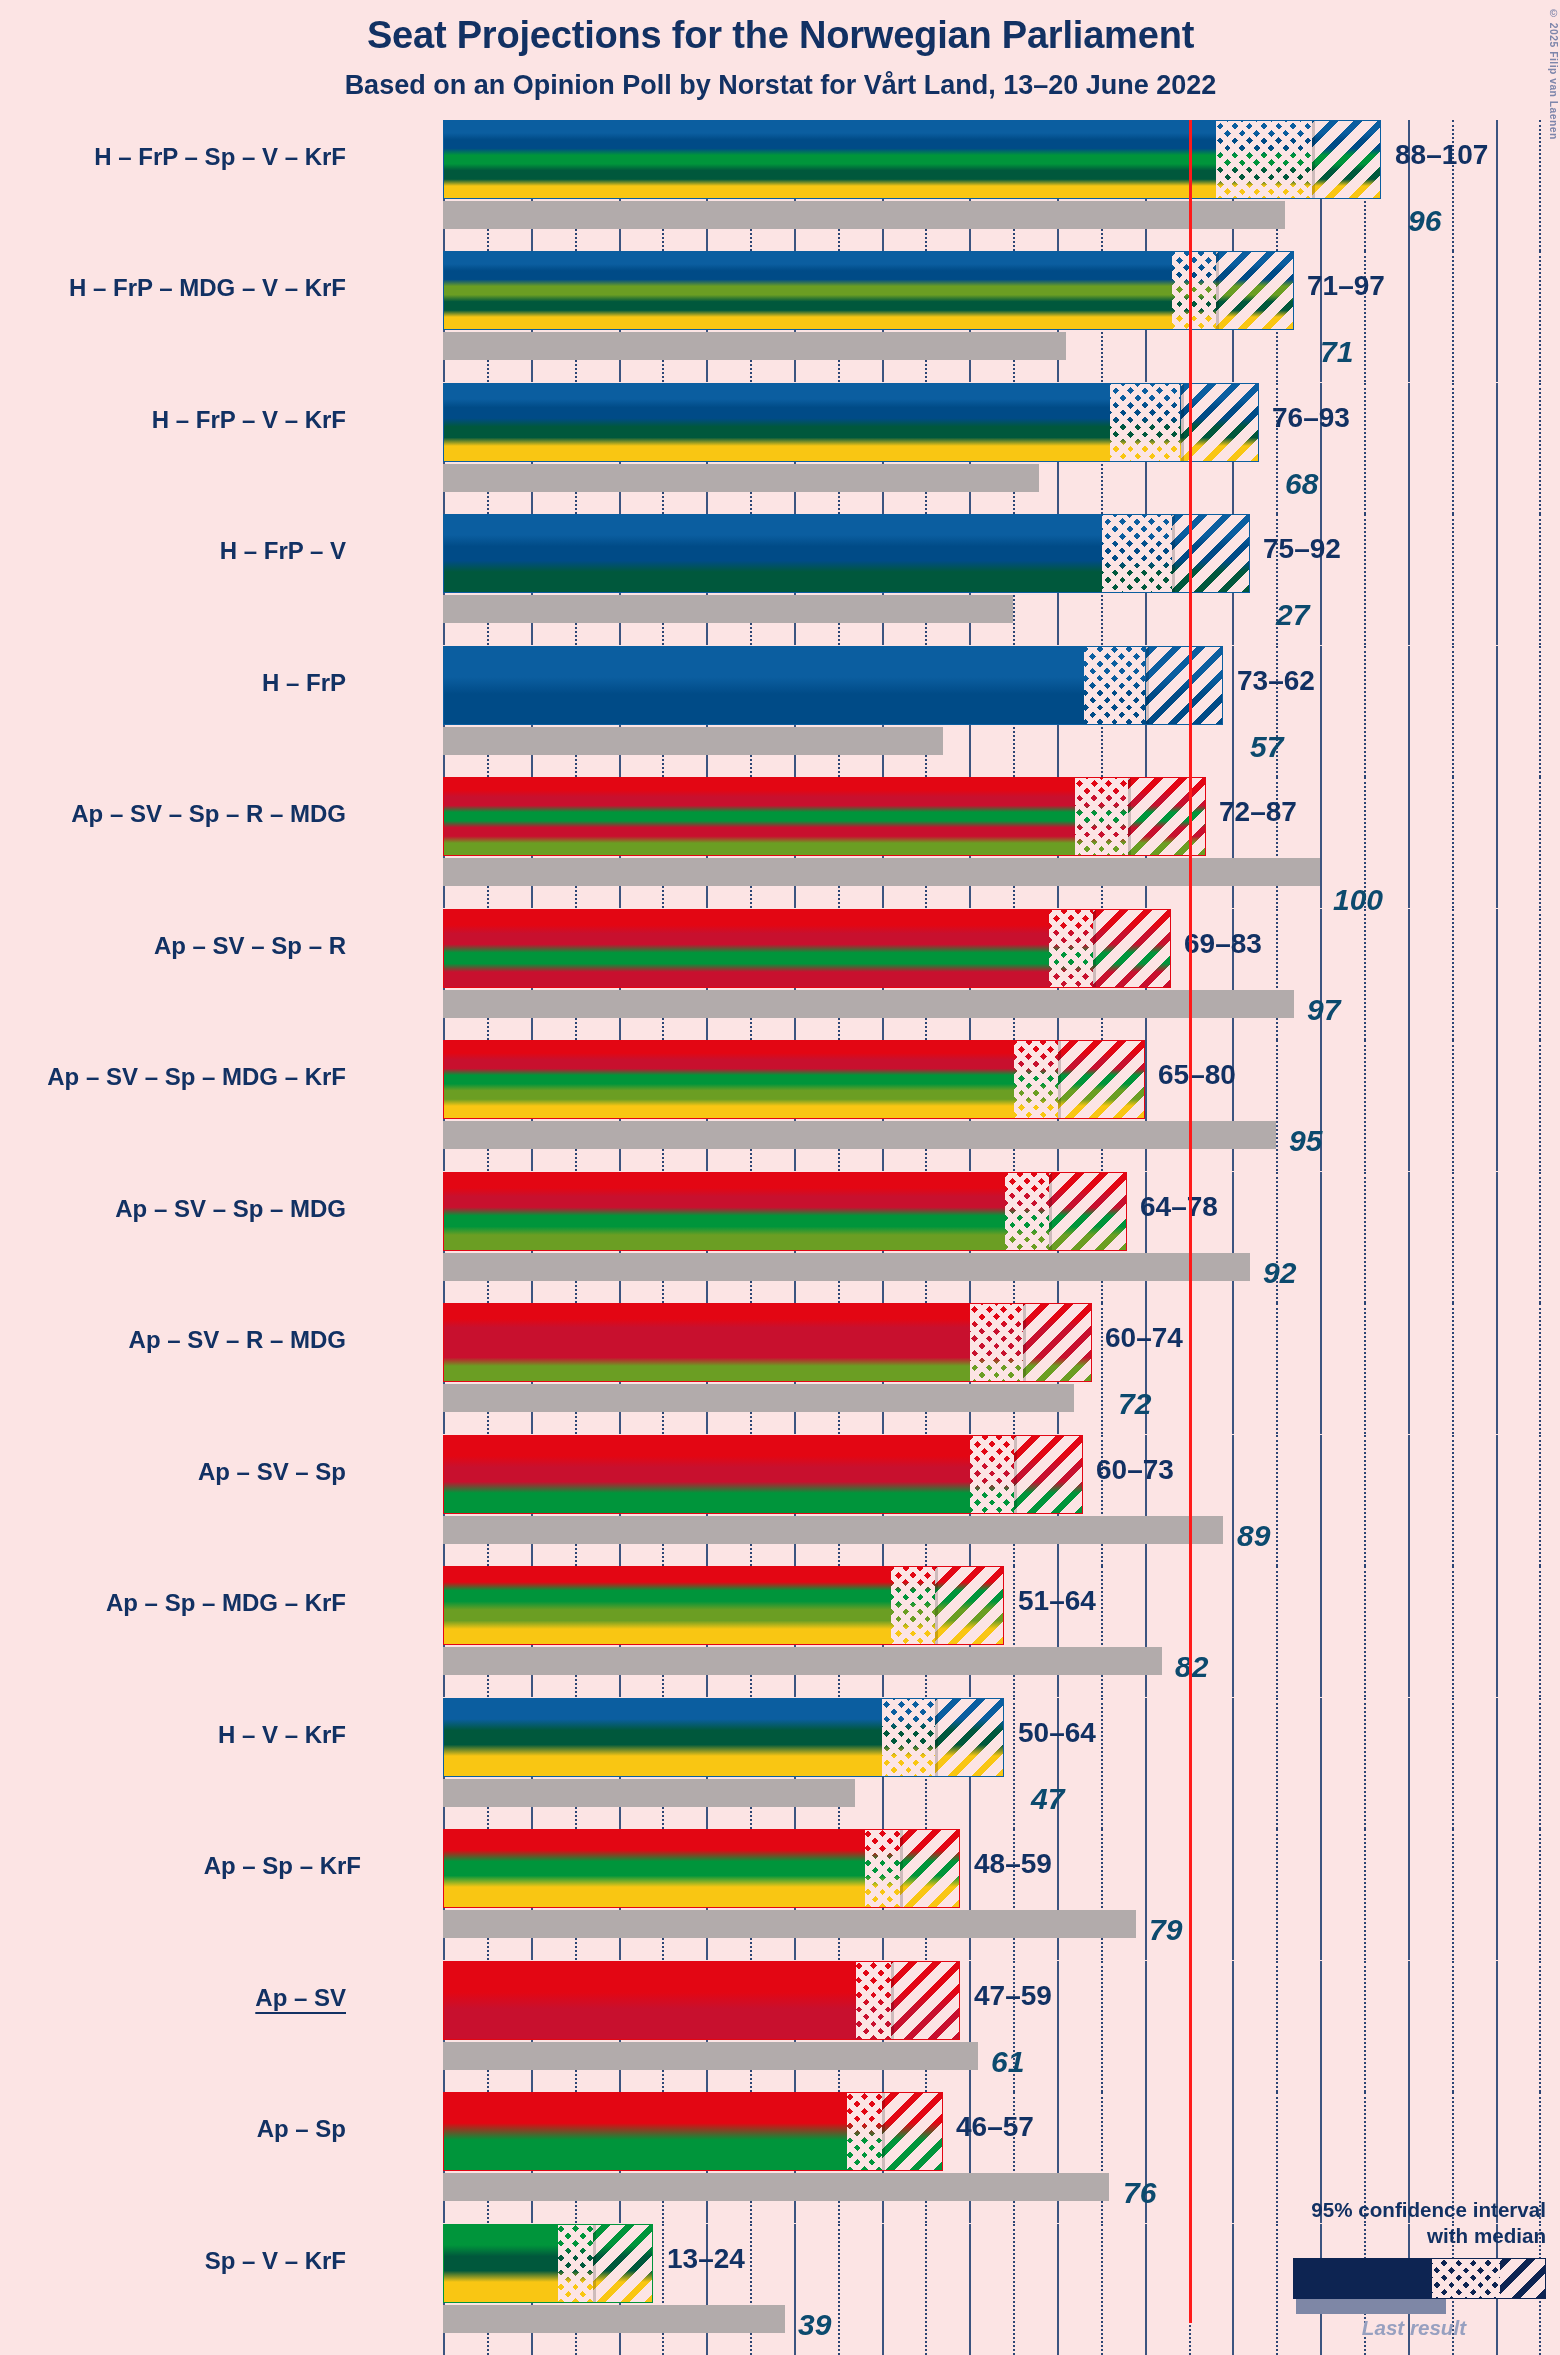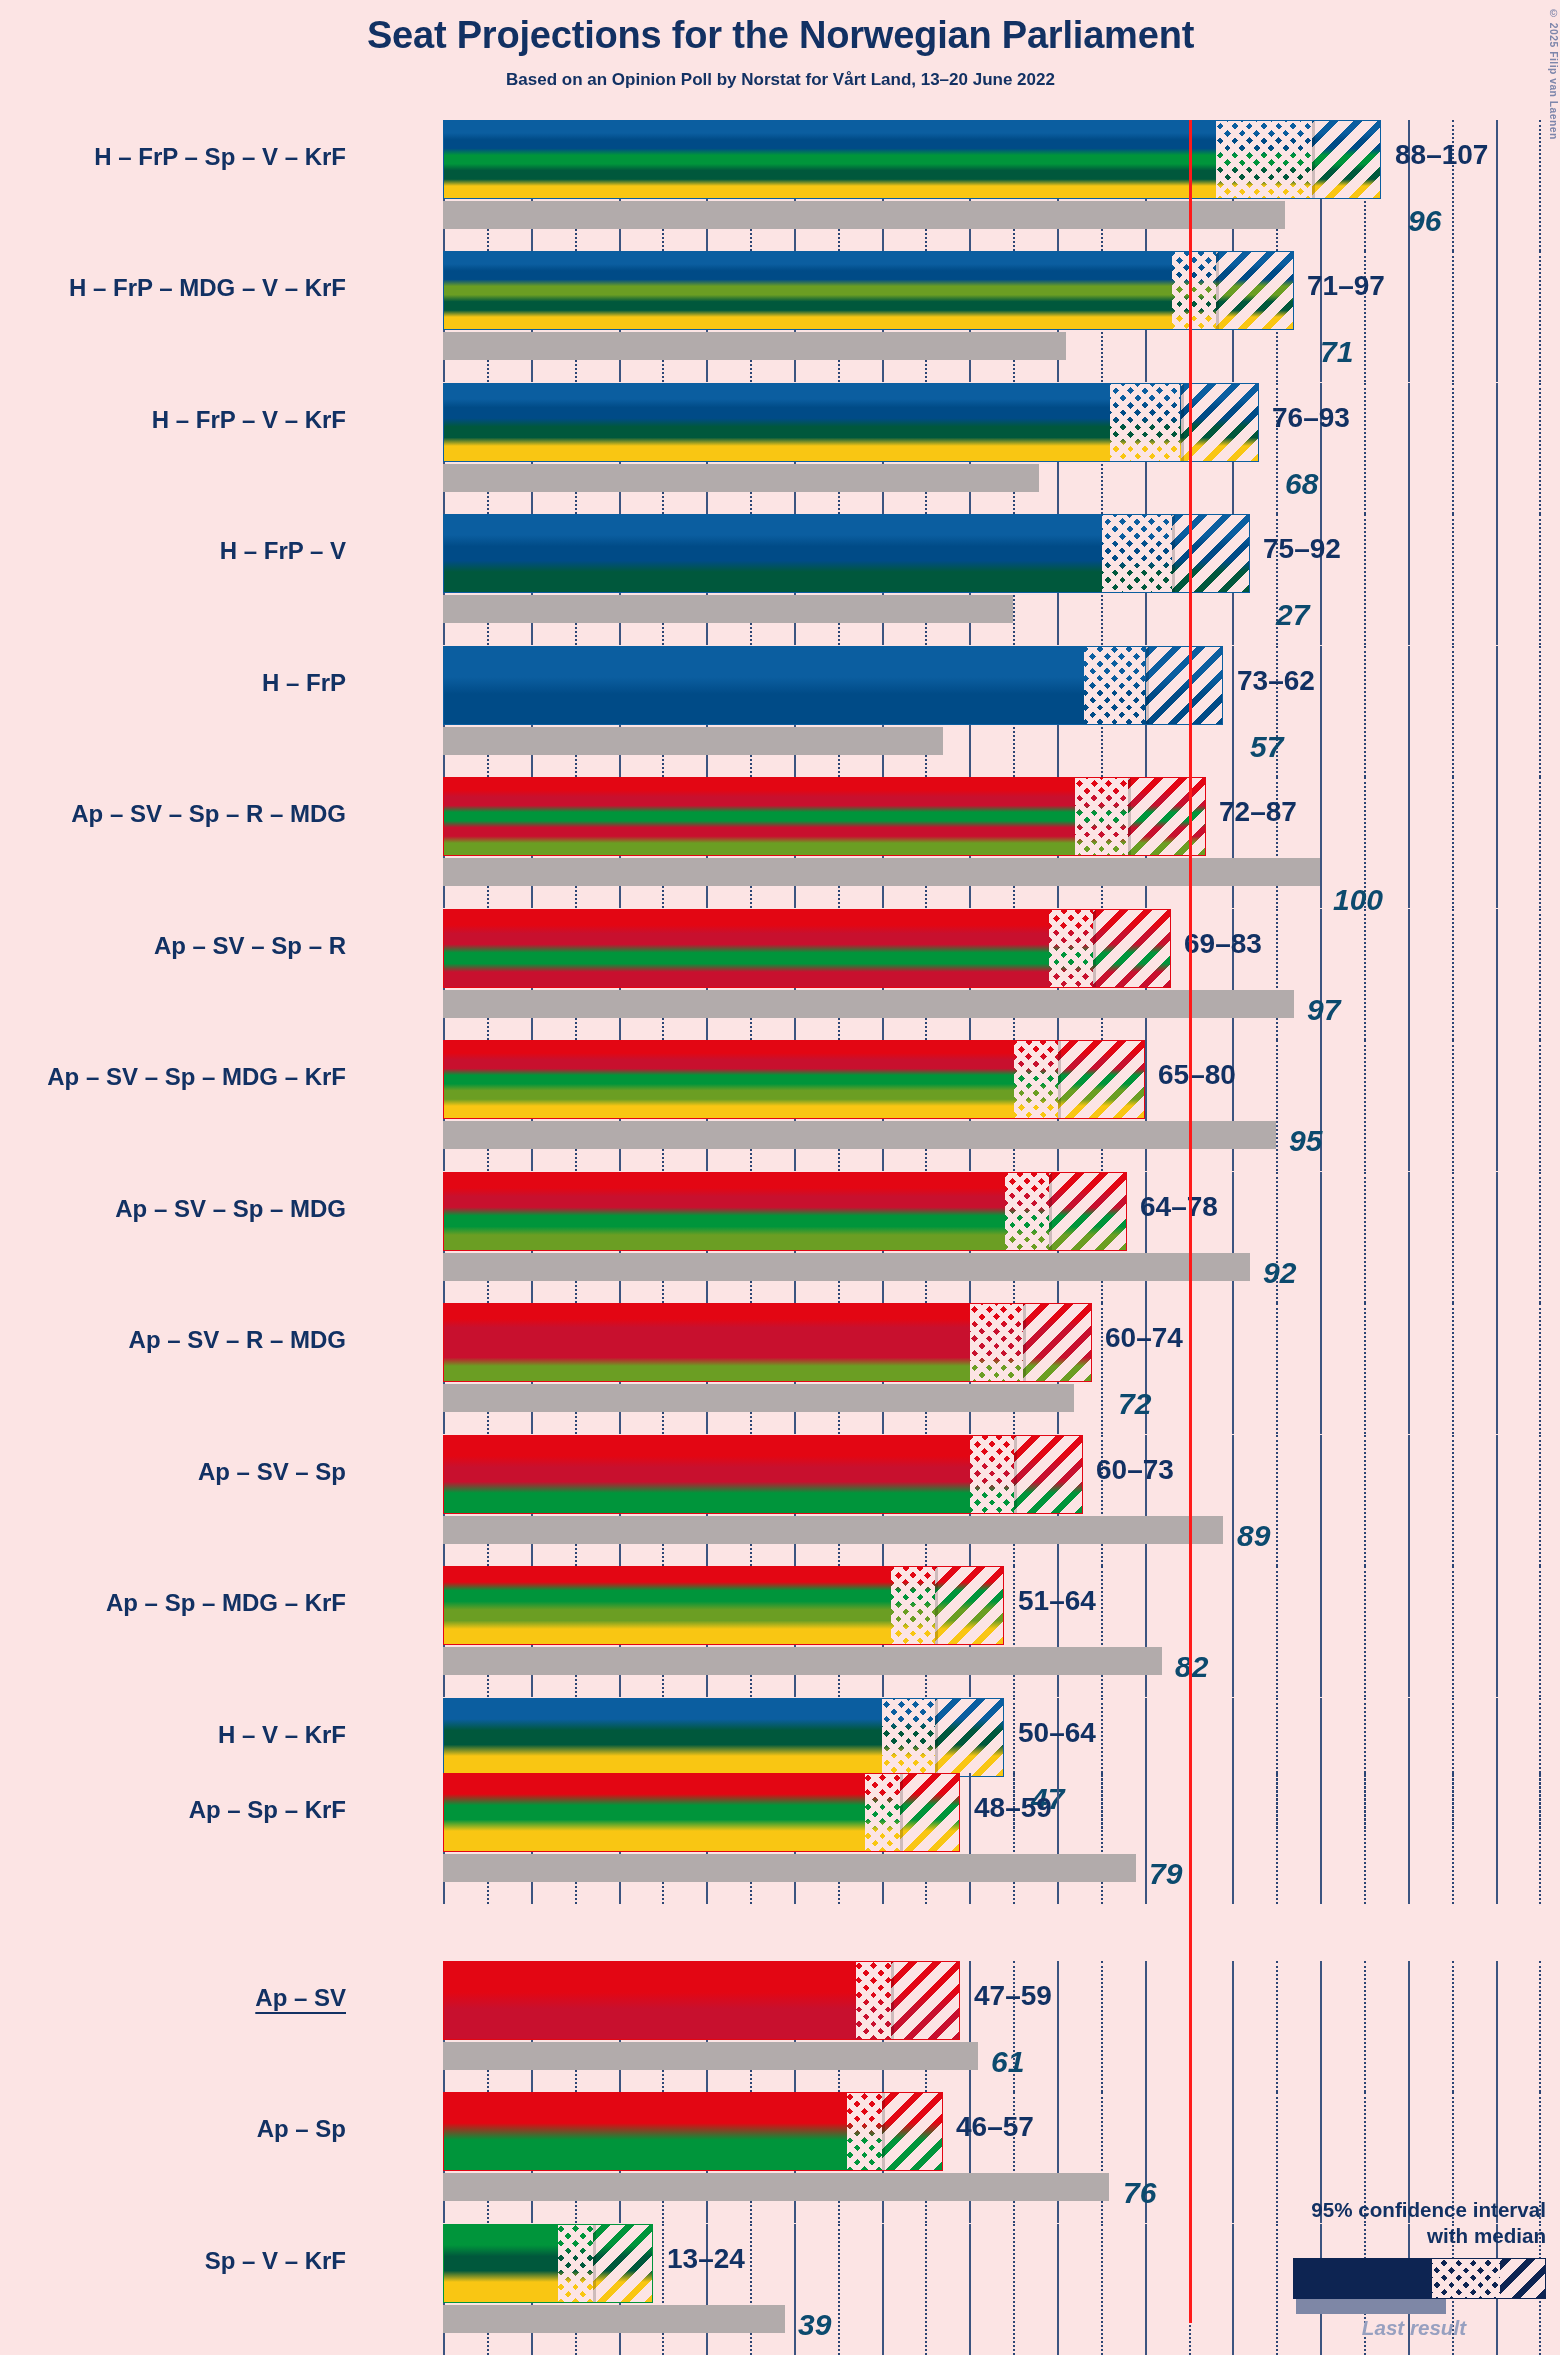--- a/index.html
+++ b/index.html
@@ -10,21 +10,21 @@
     overflow:hidden;
     position:relative;
   }
   
   #header{ width:1561px; text-align:center; padding-top:15px; }
   #chart-title{
     font-size:38px; font-weight:bold; color:#123163;
     letter-spacing:-0.2px; line-height:1.1;
   }
   #chart-subtitle{
-    font-size:17px; font-weight:bold; color:#123163;
+    font-size:27px; font-weight:bold; color:#123163;
     margin-top:13px;
   }
   #copyright{
     position:absolute; top:7.5px; right:1.9px;
     font-size:10.3px; color:#7d86ab; font-weight:bold;
     writing-mode:vertical-rl; text-orientation:mixed;
     letter-spacing:0.5px;
   }
   
   #plot{ position:absolute; left:0; top:120px; width:1561px; height:2235px; }
@@ -635,21 +635,21 @@
         <div class="ci" style="top: 0px; height: 79px; width: 561px; border-color: rgb(11, 94, 160);">
           <div class="fill" style="background: linear-gradient(rgb(11, 94, 160) 7.3%, rgb(11, 94, 160) 26%, rgb(0, 88, 60) 40.7%, rgb(0, 88, 60) 59.3%, rgb(249, 198, 19) 74%, rgb(249, 198, 19) 92.7%);"></div>
           <div class="mid" style="left: 438px; width: 53px;"></div>
           <div class="hi" style="left: 491px; width: 70px;"></div>
           <div class="sep" style="left: 491px;"></div>
         </div>
         <div class="row-label" style="top: 22.5px; right: 1131px;">H – V – KrF</div>
         <div class="range" style="left: 1018px; top: 19px;">50–64</div>
         <div class="lastnum" style="left: 1031px; top: 84px;">47</div>
       </div>
-      <div class="row" style="top: 1653px; height: 131px;">
+      <div class="row" style="top: 1709px; height: 131px; padding-left: 15px;">
         <div class="gridlayer" style="height: 131px; left: 0px; width: 1561px;">
           <div class="gl" style="left: 443px; height: 131px;"></div>
           <div class="gl dotted" style="left: 487px; height: 131px;"></div>
           <div class="gl" style="left: 531px; height: 131px;"></div>
           <div class="gl dotted" style="left: 575px; height: 131px;"></div>
           <div class="gl" style="left: 619px; height: 131px;"></div>
           <div class="gl dotted" style="left: 662px; height: 131px;"></div>
           <div class="gl" style="left: 706px; height: 131px;"></div>
           <div class="gl dotted" style="left: 750px; height: 131px;"></div>
           <div class="gl" style="left: 794px; height: 131px;"></div>

